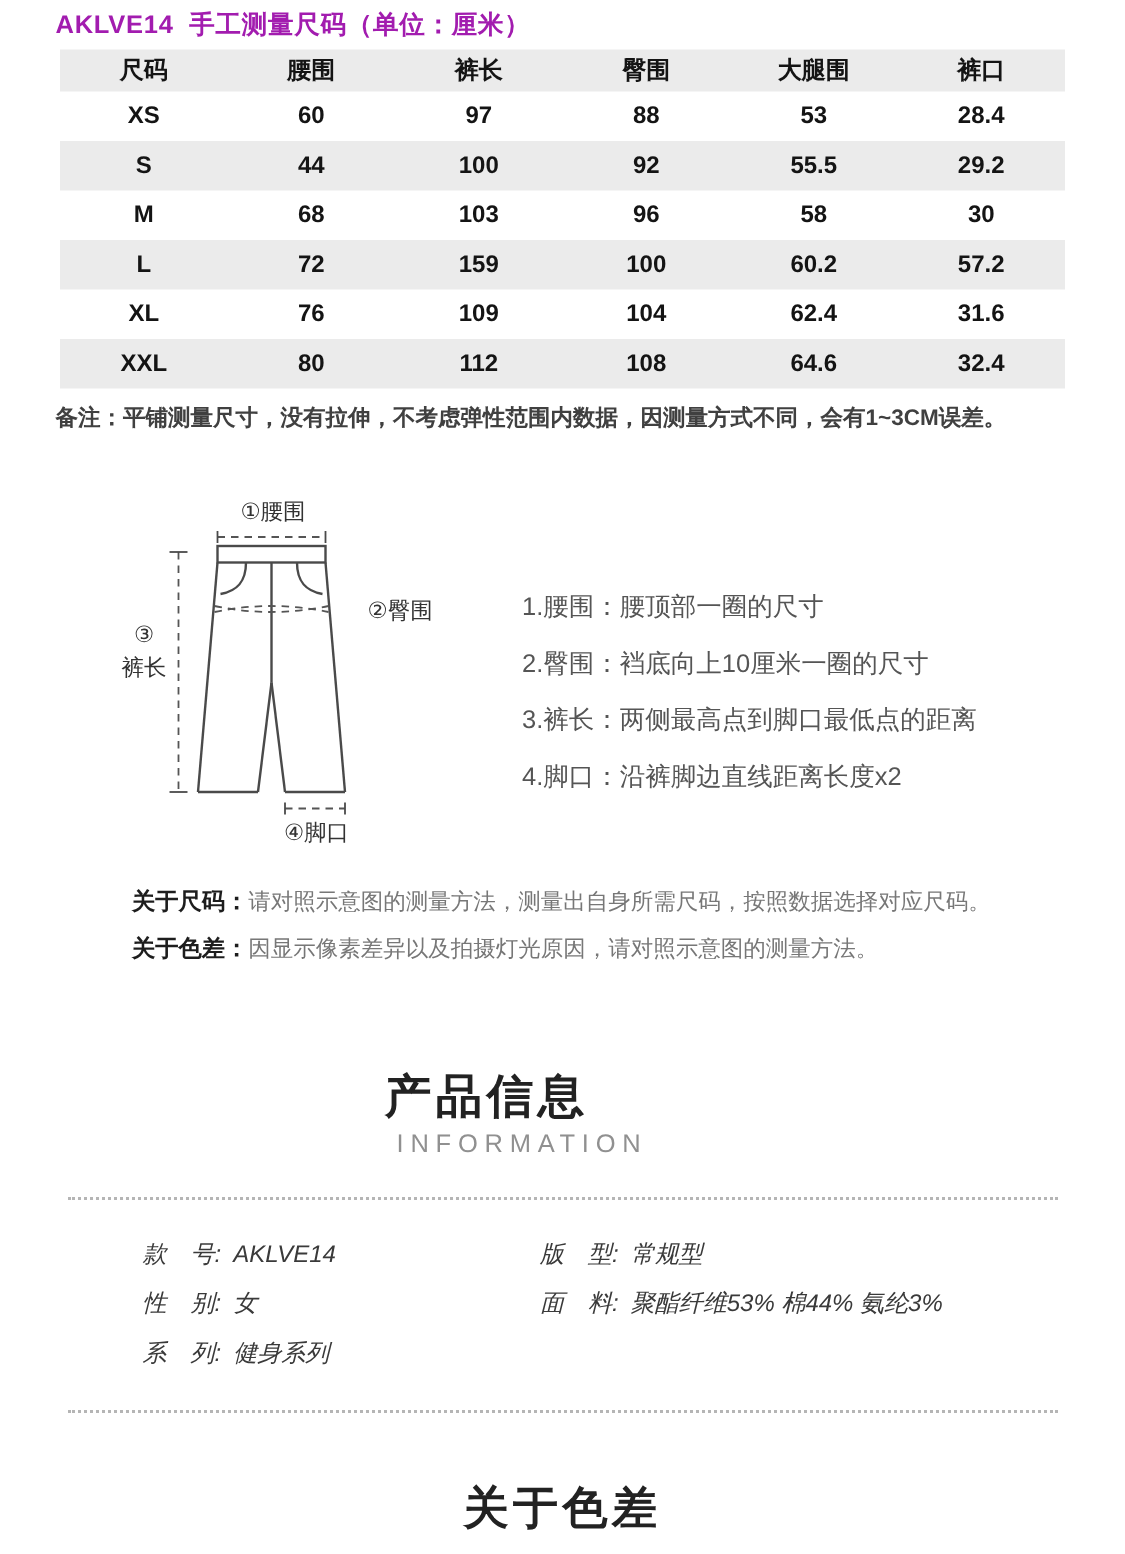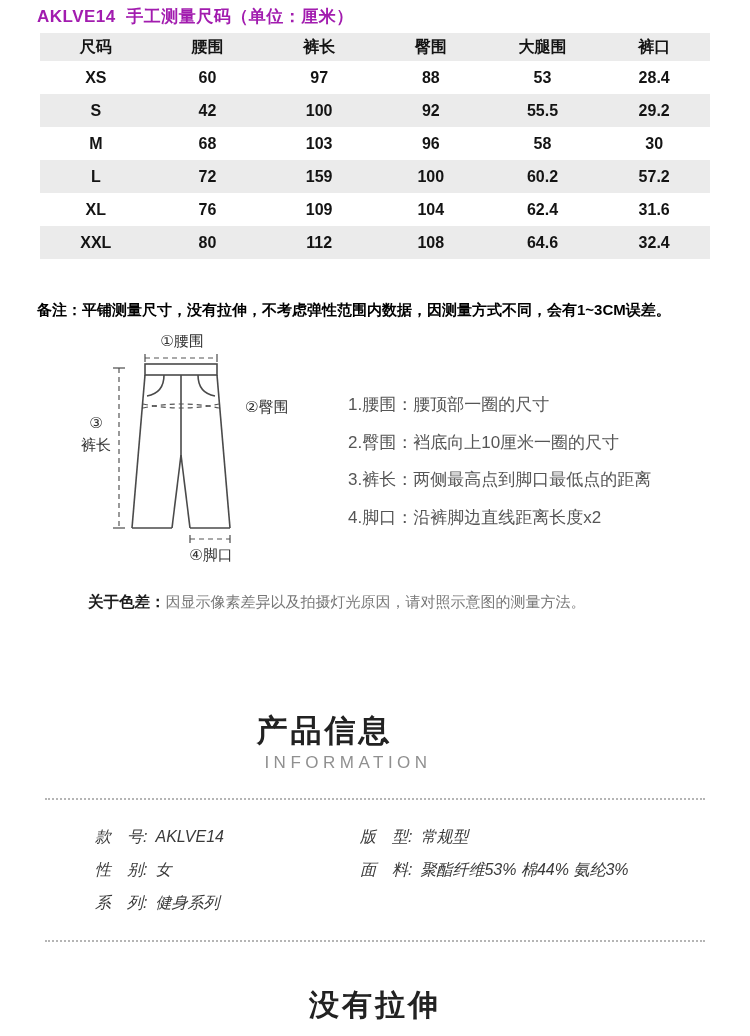--- a/index.html
+++ b/index.html
@@ -6,21 +6,21 @@
   body{width:750px;height:1036px;font-family:"Liberation Sans","DejaVu Sans",sans-serif;}
   .page{position:relative;width:750px;height:1036px;background:#fff;overflow:hidden;}
 
   .page-title{position:absolute;left:37px;top:5px;font-size:17px;font-weight:700;color:#a21caf;white-space:pre;letter-spacing:0.5px;}
 
   .size-table{position:absolute;left:40px;top:33px;width:670px;}
   .st-row{display:grid;grid-template-columns:repeat(6,1fr);height:33px;align-items:center;text-align:center;font-weight:700;font-size:16px;color:#141414;}
   .st-row.header{height:28px;background:#ebebeb;}
   .st-row.stripe{background:#ebebeb;}
 
-  .table-note{position:absolute;left:37px;top:269px;font-size:15px;font-weight:700;color:#000000;margin-top:32px;}
+  .table-note{position:absolute;left:37px;top:269px;font-size:15px;font-weight:700;color:#404040;}
 
   .diagram{position:absolute;left:52px;top:328px;}
   .dlabel{font-size:15px;fill:#333;font-family:"Liberation Sans","DejaVu Sans",sans-serif;}
   .outline{fill:none;stroke:#4a4a4a;stroke-width:1.6;}
   .thin{stroke:#4a4a4a;stroke-width:1.2;}
   .dash{fill:none;stroke:#555;stroke-width:1.2;stroke-dasharray:5 4;}
 
   .measure-guide{position:absolute;left:348px;top:386px;font-size:17px;line-height:37.5px;color:#555;}
 
   .about{position:absolute;left:88px;top:586px;font-size:15px;line-height:31px;color:#777;}
@@ -59,21 +59,21 @@
     <div class="st-row">
       <div>XS</div>
       <div>60</div>
       <div>97</div>
       <div>88</div>
       <div>53</div>
       <div>28.4</div>
     </div>
     <div class="st-row stripe">
       <div>S</div>
-      <div>42</div>
+      <div>44</div>
       <div>100</div>
       <div>92</div>
       <div>55.5</div>
       <div>29.2</div>
     </div>
     <div class="st-row">
       <div>M</div>
       <div>68</div>
       <div>103</div>
       <div>96</div>
@@ -142,20 +142,21 @@
   </svg>
 
   <div class="measure-guide">
     <div>1.腰围：腰顶部一圈的尺寸</div>
     <div>2.臀围：裆底向上10厘米一圈的尺寸</div>
     <div>3.裤长：两侧最高点到脚口最低点的距离</div>
     <div>4.脚口：沿裤脚边直线距离长度x2</div>
   </div>
 
   <div class="about">
+    <div><b>关于尺码：</b><span>请对照示意图的测量方法，测量出自身所需尺码，按照数据选择对应尺码。</span></div>
     <div><b>关于色差：</b><span>因显示像素差异以及拍摄灯光原因，请对照示意图的测量方法。</span></div>
   </div>
 
   <div class="info-title">产品信息</div>
   <div class="info-subtitle">INFORMATION</div>
 
   <div class="dotted d1"></div>
 
   <div class="pi-col left">
     <div><span class="pi-label">款　号:</span><span>AKLVE14</span></div>
@@ -163,15 +164,15 @@
     <div><span class="pi-label">系　列:</span><span>健身系列</span></div>
   </div>
 
   <div class="pi-col right">
     <div><span class="pi-label">版　型:</span><span>常规型</span></div>
     <div><span class="pi-label">面　料:</span><span>聚酯纤维53% 棉44% 氨纶3%</span></div>
   </div>
 
   <div class="dotted d2"></div>
 
-  <div class="colors-title">没有拉伸</div>
+  <div class="colors-title">关于色差</div>
 
 </div>
 
 </body></html>

